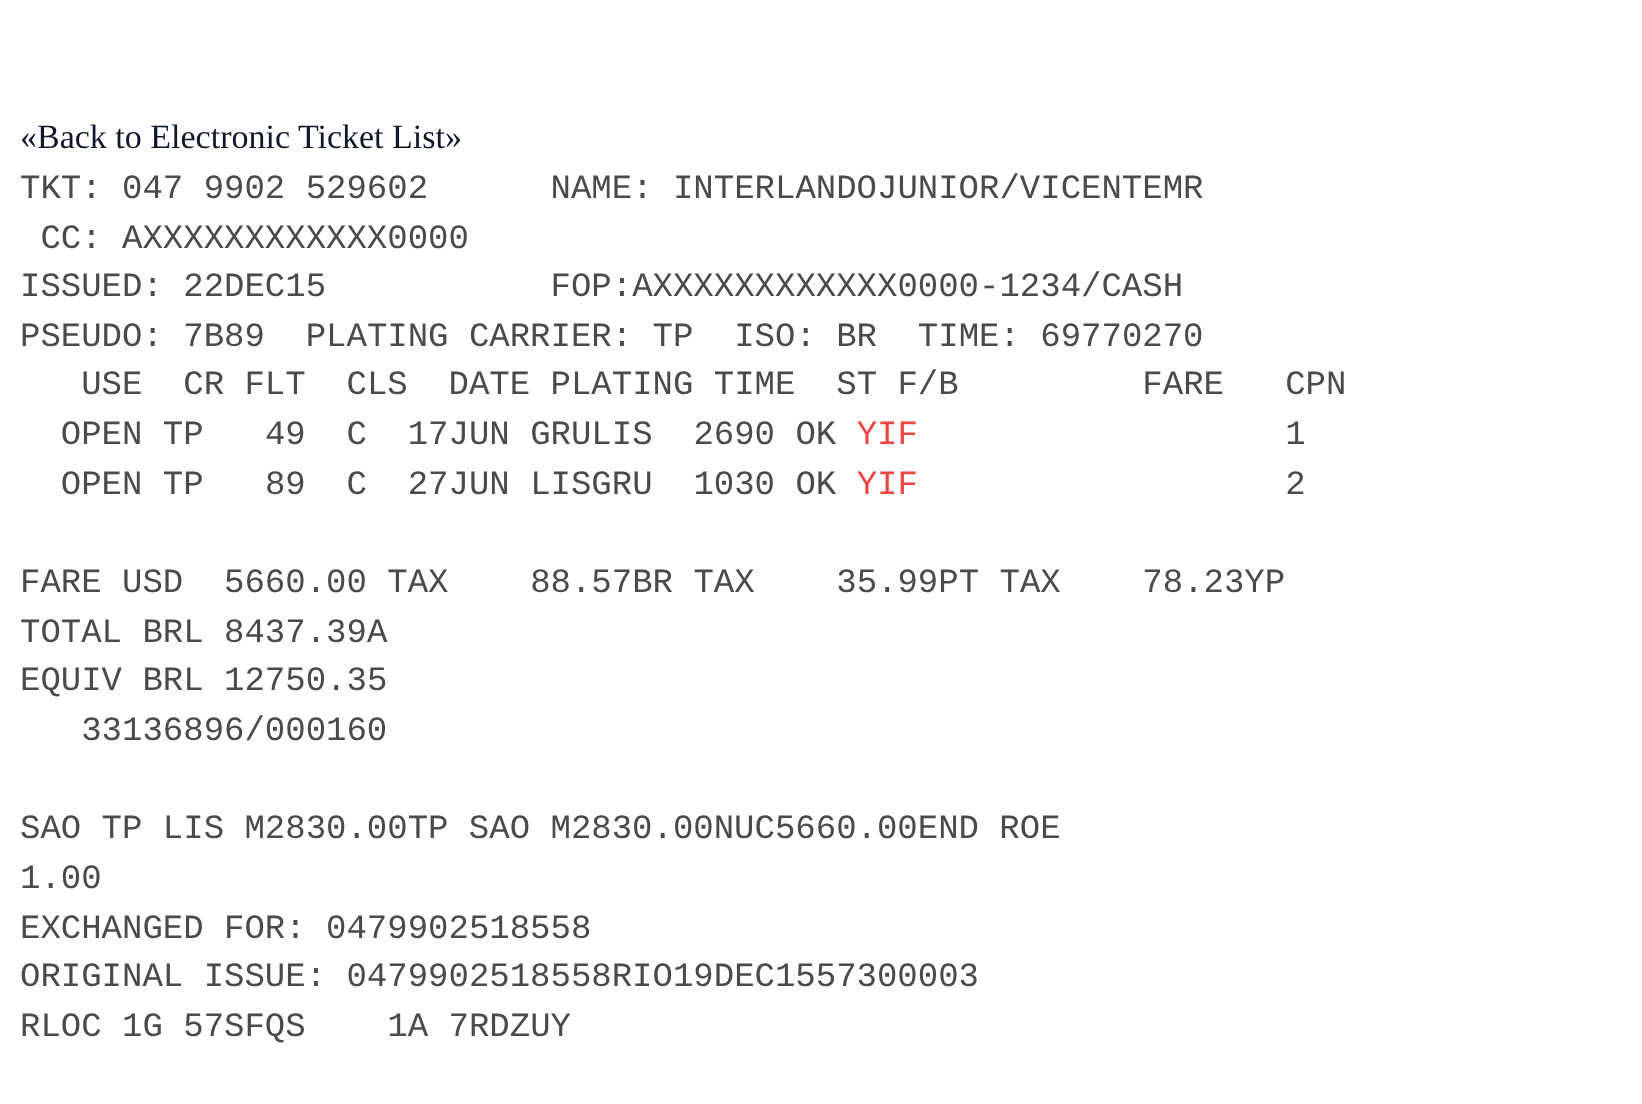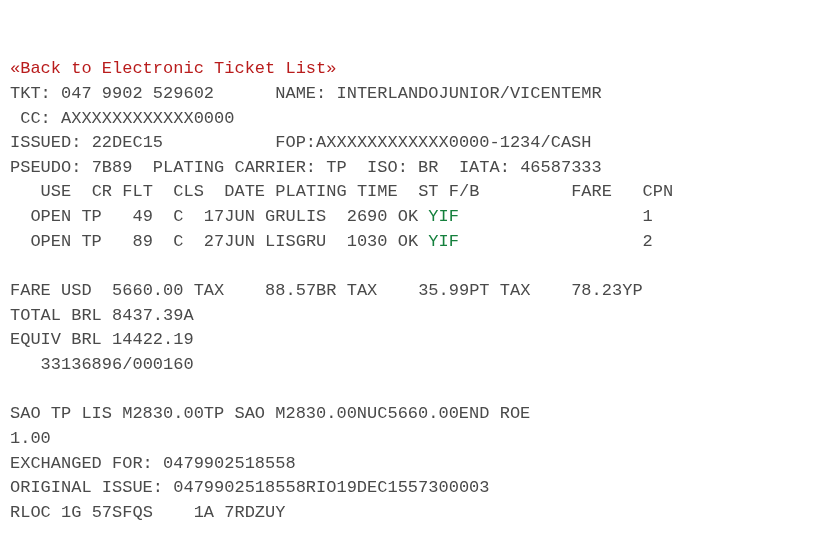--- a/index.html
+++ b/index.html
@@ -6,43 +6,44 @@
       font-family: Consolas, 'Courier New', monospace;
       font-size: 17px;
       line-height: 1.45;
       background: #ffffff;
       color: #4a4a4a;
       margin: 0;
       padding: 8px 10px;
       white-space: pre;
     }
     .back-link {
-      color: #b91c1c;
+      color: #0f172a;
       cursor: pointer;
+      font-family: Liberation Serif, serif;
     }
     .fb {
-      color: #15803d;
+      color: #ef4444;
       margin-top: 20px;
     }
   </style>
 </head>
 <body>
 
 <span class="back-link">«Back to Electronic Ticket List»</span>
 <span>TKT:</span> <span>047 9902 529602</span>      <span>NAME:</span> <span>INTERLANDOJUNIOR/VICENTEMR</span>
  <span>CC:</span> <span>AXXXXXXXXXXXX0000</span>
 <span>ISSUED:</span> <span>22DEC15</span>           <span>FOP:</span><span>AXXXXXXXXXXXX0000-1234/CASH</span>
-<span>PSEUDO:</span> <span>7B89</span>  <span>PLATING CARRIER:</span> <span>TP</span>  <span>ISO:</span> <span>BR</span>  <span>IATA:</span> <span>46587333</span>
+<span>PSEUDO:</span> <span>7B89</span>  <span>PLATING CARRIER:</span> <span>TP</span>  <span>ISO:</span> <span>BR</span>  <span>TIME:</span> <span>69770270</span>
    <span>USE</span>  <span>CR</span> <span>FLT</span>  <span>CLS</span>  <span>DATE</span> <span>PLATING</span> <span>TIME</span>  <span>ST</span> <span>F/B</span>         <span>FARE</span>   <span>CPN</span>
   <span>OPEN</span> <span>TP</span>   <span>49</span>  <span>C</span>  <span>17JUN</span> <span>GRULIS</span>  <span>2690</span> <span>OK</span> <span class="fb">YIF</span>                  <span>1</span>
   <span>OPEN</span> <span>TP</span>   <span>89</span>  <span>C</span>  <span>27JUN</span> <span>LISGRU</span>  <span>1030</span> <span>OK</span> <span class="fb">YIF</span>                  <span>2</span>
 
 <span>FARE USD</span>  <span>5660.00</span> <span>TAX</span>    <span>88.57BR</span> <span>TAX</span>    <span>35.99PT</span> <span>TAX</span>    <span>78.23YP</span>
 <span>TOTAL BRL</span> <span>8437.39A</span>
-<span>EQUIV BRL</span> <span>14422.19</span>
+<span>EQUIV BRL</span> <span>12750.35</span>
    <span>33136896/000160</span>
 
 <span>SAO TP LIS M2830.00TP SAO M2830.00NUC5660.00END ROE</span>
 <span>1.00</span>
 <span>EXCHANGED FOR:</span> <span>0479902518558</span>
 <span>ORIGINAL ISSUE:</span> <span>0479902518558RIO19DEC1557300003</span>
 <span>RLOC</span> <span>1G</span> <span>57SFQS</span>    <span>1A</span> <span>7RDZUY</span>
 
 
 </body></html>

